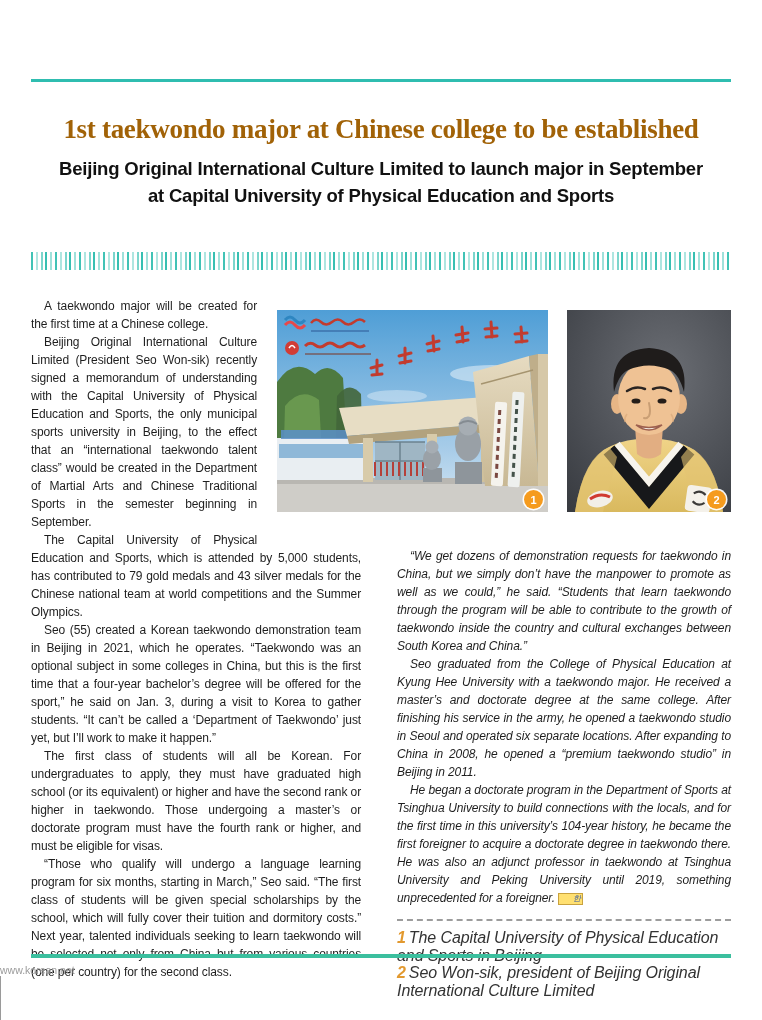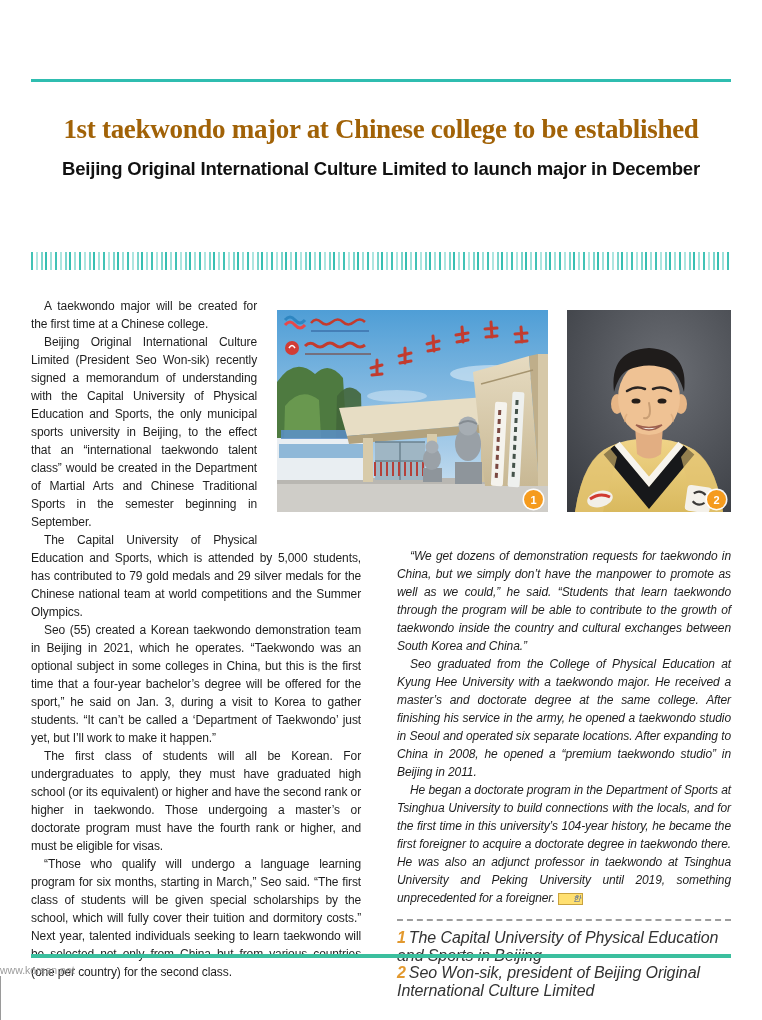--- a/index.html
+++ b/index.html
@@ -58,33 +58,34 @@
 </head>
 <body>
 
 <div class="page">
 
   <div class="top-rule"></div>
 
   <div class="headline">
     <h1>1st taekwondo major at Chinese college to be established</h1>
     <div class="sub">
-      <div>Beijing Original International Culture Limited to launch major in December</div>
+      <div>Beijing Original International Culture Limited to launch major in September</div>
+      <div>at Capital University of Physical Education and Sports</div>
     </div>
   </div>
 
   <div class="stripes"></div>
 
   <div class="content">
 
     <div class="col-left">
       <div class="wrap-spacer"></div>
       <p class="body">A taekwondo major will be created for the first time at a Chinese college.</p>
       <p class="body">Beijing Original International Culture Limited (President Seo Won-sik) recently signed a memorandum of understanding with the Capital University of Physical Education and Sports, the only municipal sports university in Beijing, to the effect that an “international taekwondo talent class” would be created in the Department of Martial Arts and Chinese Traditional Sports in the semester beginning in September.</p>
-      <p class="body">The Capital University of Physical Education and Sports, which is attended by 5,000 students, has contributed to 79 gold medals and 29 silver medals for the Chinese national team at world competitions and the Summer Olympics.</p>
+      <p class="body">The Capital University of Physical Education and Sports, which is attended by 5,000 students, has contributed to 79 gold medals and 43 silver medals for the Chinese national team at world competitions and the Summer Olympics.</p>
       <p class="body">Seo (55) created a Korean taekwondo demonstration team in Beijing in 2021, which he operates. “Taekwondo was an optional subject in some colleges in China, but this is the first time that a four-year bachelor’s degree will be offered for the sport,” he said on Jan. 3, during a visit to Korea to gather students. “It can’t be called a ‘Department of Taekwondo’ just yet, but I’ll work to make it happen.”</p>
       <p class="body">The first class of students will all be Korean. For undergraduates to apply, they must have graduated high school (or its equivalent) or higher and have the second rank or higher in taekwondo. Those undergoing a master’s or doctorate program must have the fourth rank or higher, and must be eligible for visas.</p>
       <p class="body">“Those who qualify will undergo a language learning program for six months, starting in March,” Seo said. “The first class of students will be given special scholarships by the school, which will fully cover their tuition and dormitory costs.” Next year, talented individuals seeking to learn taekwondo will be selected not only from China but from various countries (one per country) for the second class.</p>
     </div>
 
     <div class="col-right">
       <p class="body">“We get dozens of demonstration requests for taekwondo in China, but we simply don’t have the manpower to promote as well as we could,” he said. “Students that learn taekwondo through the program will be able to contribute to the growth of taekwondo inside the country and cultural exchanges between South Korea and China.”</p>
       <p class="body">Seo graduated from the College of Physical Education at Kyung Hee University with a taekwondo major. He received a master’s and doctorate degree at the same college. After finishing his service in the army, he opened a taekwondo studio in Seoul and operated six separate locations. After expanding to China in 2008, he opened a “premium taekwondo studio” in Beijing in 2011.</p>
       <p class="body"><span>He began a doctorate program in the Department of Sports at Tsinghua University to build connections with the locals, and for the first time in this university’s 104-year history, he became the first foreigner to acquire a doctorate degree in taekwondo there. He was also an adjunct professor in taekwondo at Tsinghua University and Peking University until 2019, something unprecedented for a foreigner.</span><span class="end-mark">한</span></p>
 

